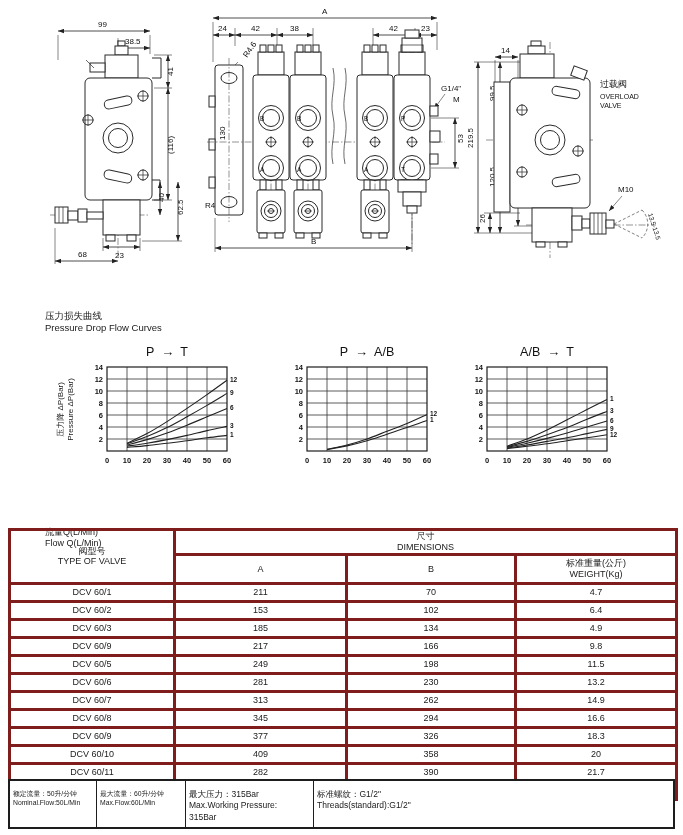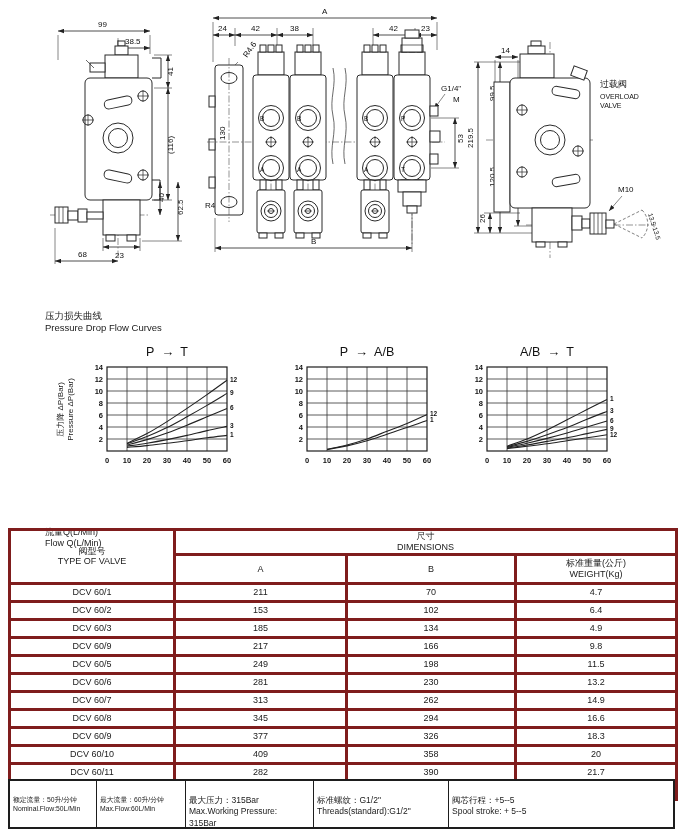--- a/index.html
+++ b/index.html
@@ -38,21 +38,21 @@
               font-size:9px;text-align:center;}
   #dims-table th,#dims-table td{border:3px solid #7f1d1d;padding:0;font-weight:normal;}
   #dims-table{border:2px solid #1d1d1d;}
   #dims-table thead tr:first-child th{height:21px;}
   #dims-table thead tr:last-child th{height:26px;}
   #dims-table tbody td{height:15px;}
   #dims-table .h2{line-height:1.2;}
   
   #footer-specs{position:absolute;left:8px;top:779px;width:667px;height:50px;display:flex;
                 border:2px solid #1d1d1d;box-sizing:border-box;background:#fff;}
-  .spec-cell{border-right:1px solid #1d1d1d;box-sizing:border-box;padding:14px 3px;overflow:hidden;}
+  .spec-cell{border-right:1px solid #1d1d1d;box-sizing:border-box;padding:8px 3px;overflow:hidden;}
   .spec-cell:last-child{border-right:none;}
   .spec-cell .ln1{line-height:1.35;}
 </style>
 </head>
 <body>
 
 <div id="page">
 
   <svg width="0" height="0" style="position:absolute" aria-hidden="true">
     <defs>
@@ -619,19 +619,15 @@
       </div>
       <div class="spec-cell" style="width: 128px; font-size: 8.5px;">
         <div class="ln1">最大压力：315Bar</div>
         <div class="ln1">Max.Working Pressure:</div>
         <div class="ln1">315Bar</div>
       </div>
       <div class="spec-cell" style="width: 135px; font-size: 8.5px;">
         <div class="ln1">标准螺纹：G1/2"</div>
         <div class="ln1">Threads(standard):G1/2"</div>
       </div>
-      <div class="spec-cell" style="width: 98px; font-size: 8.5px;">
-        <div class="ln1">阀芯行程：+5--5</div>
-        <div class="ln1">Spool stroke: + 5--5</div>
-      </div>
     </div>
 
 </div>
 
 </body></html>

